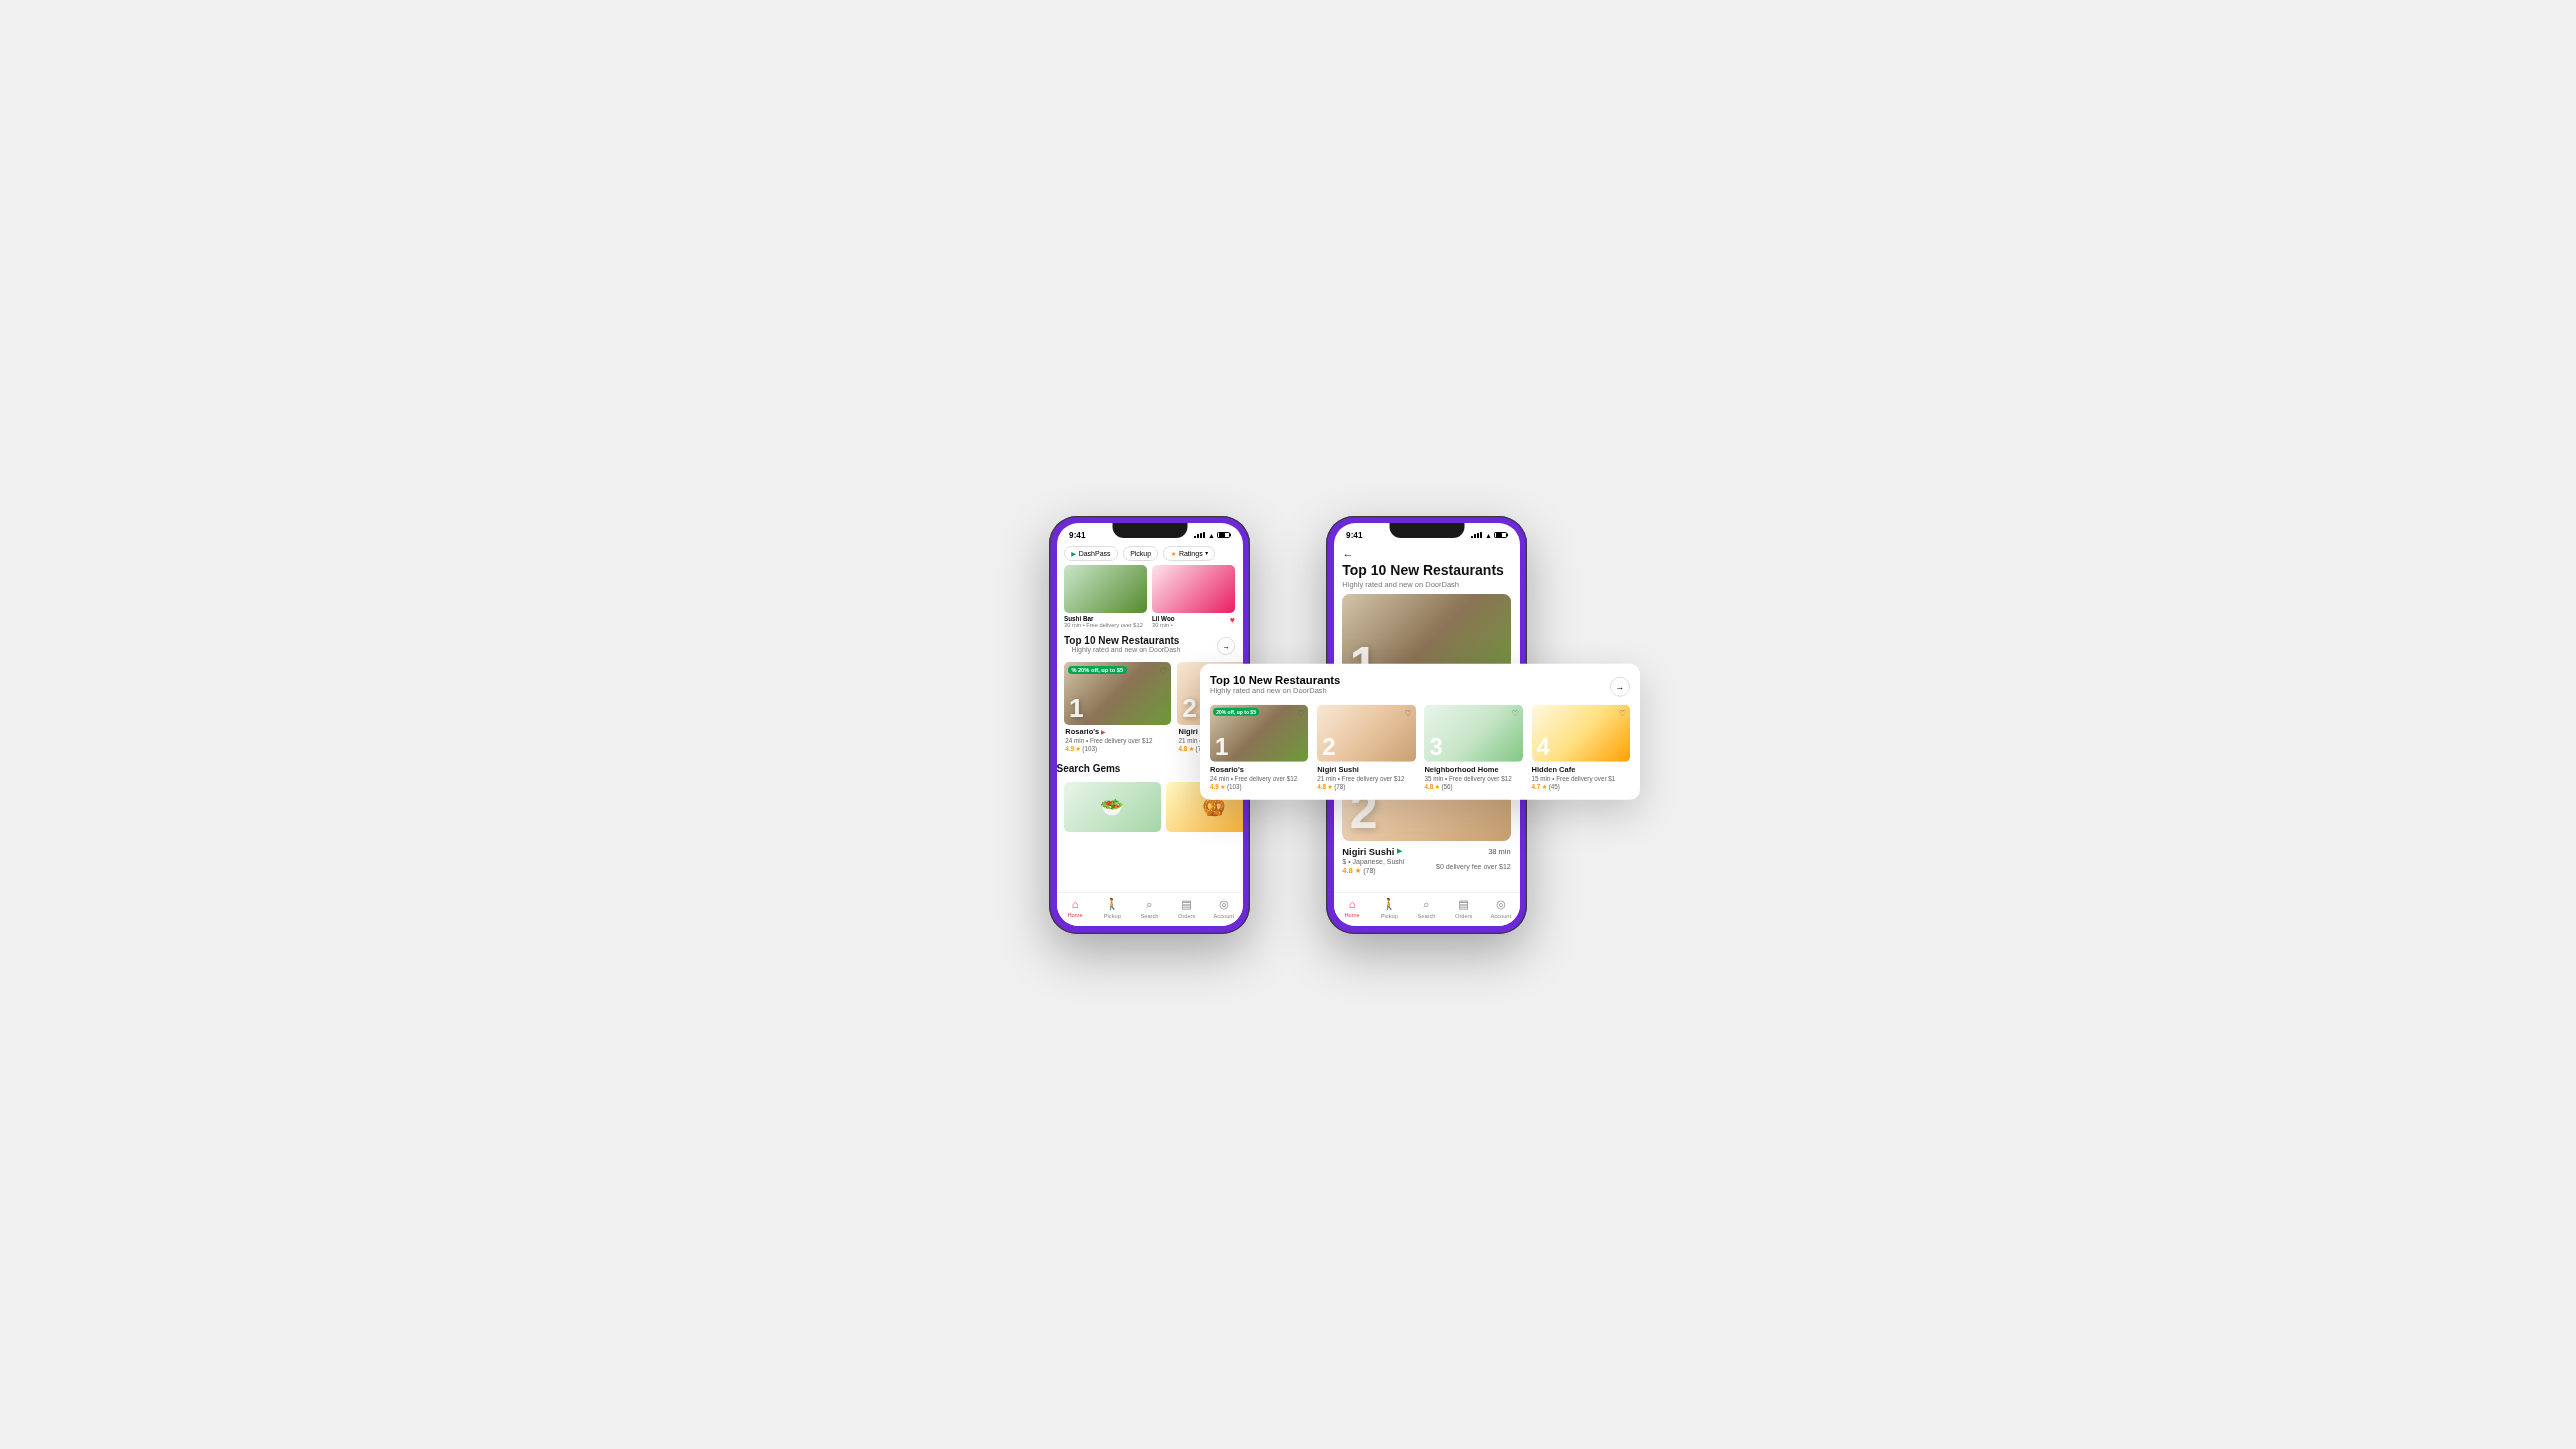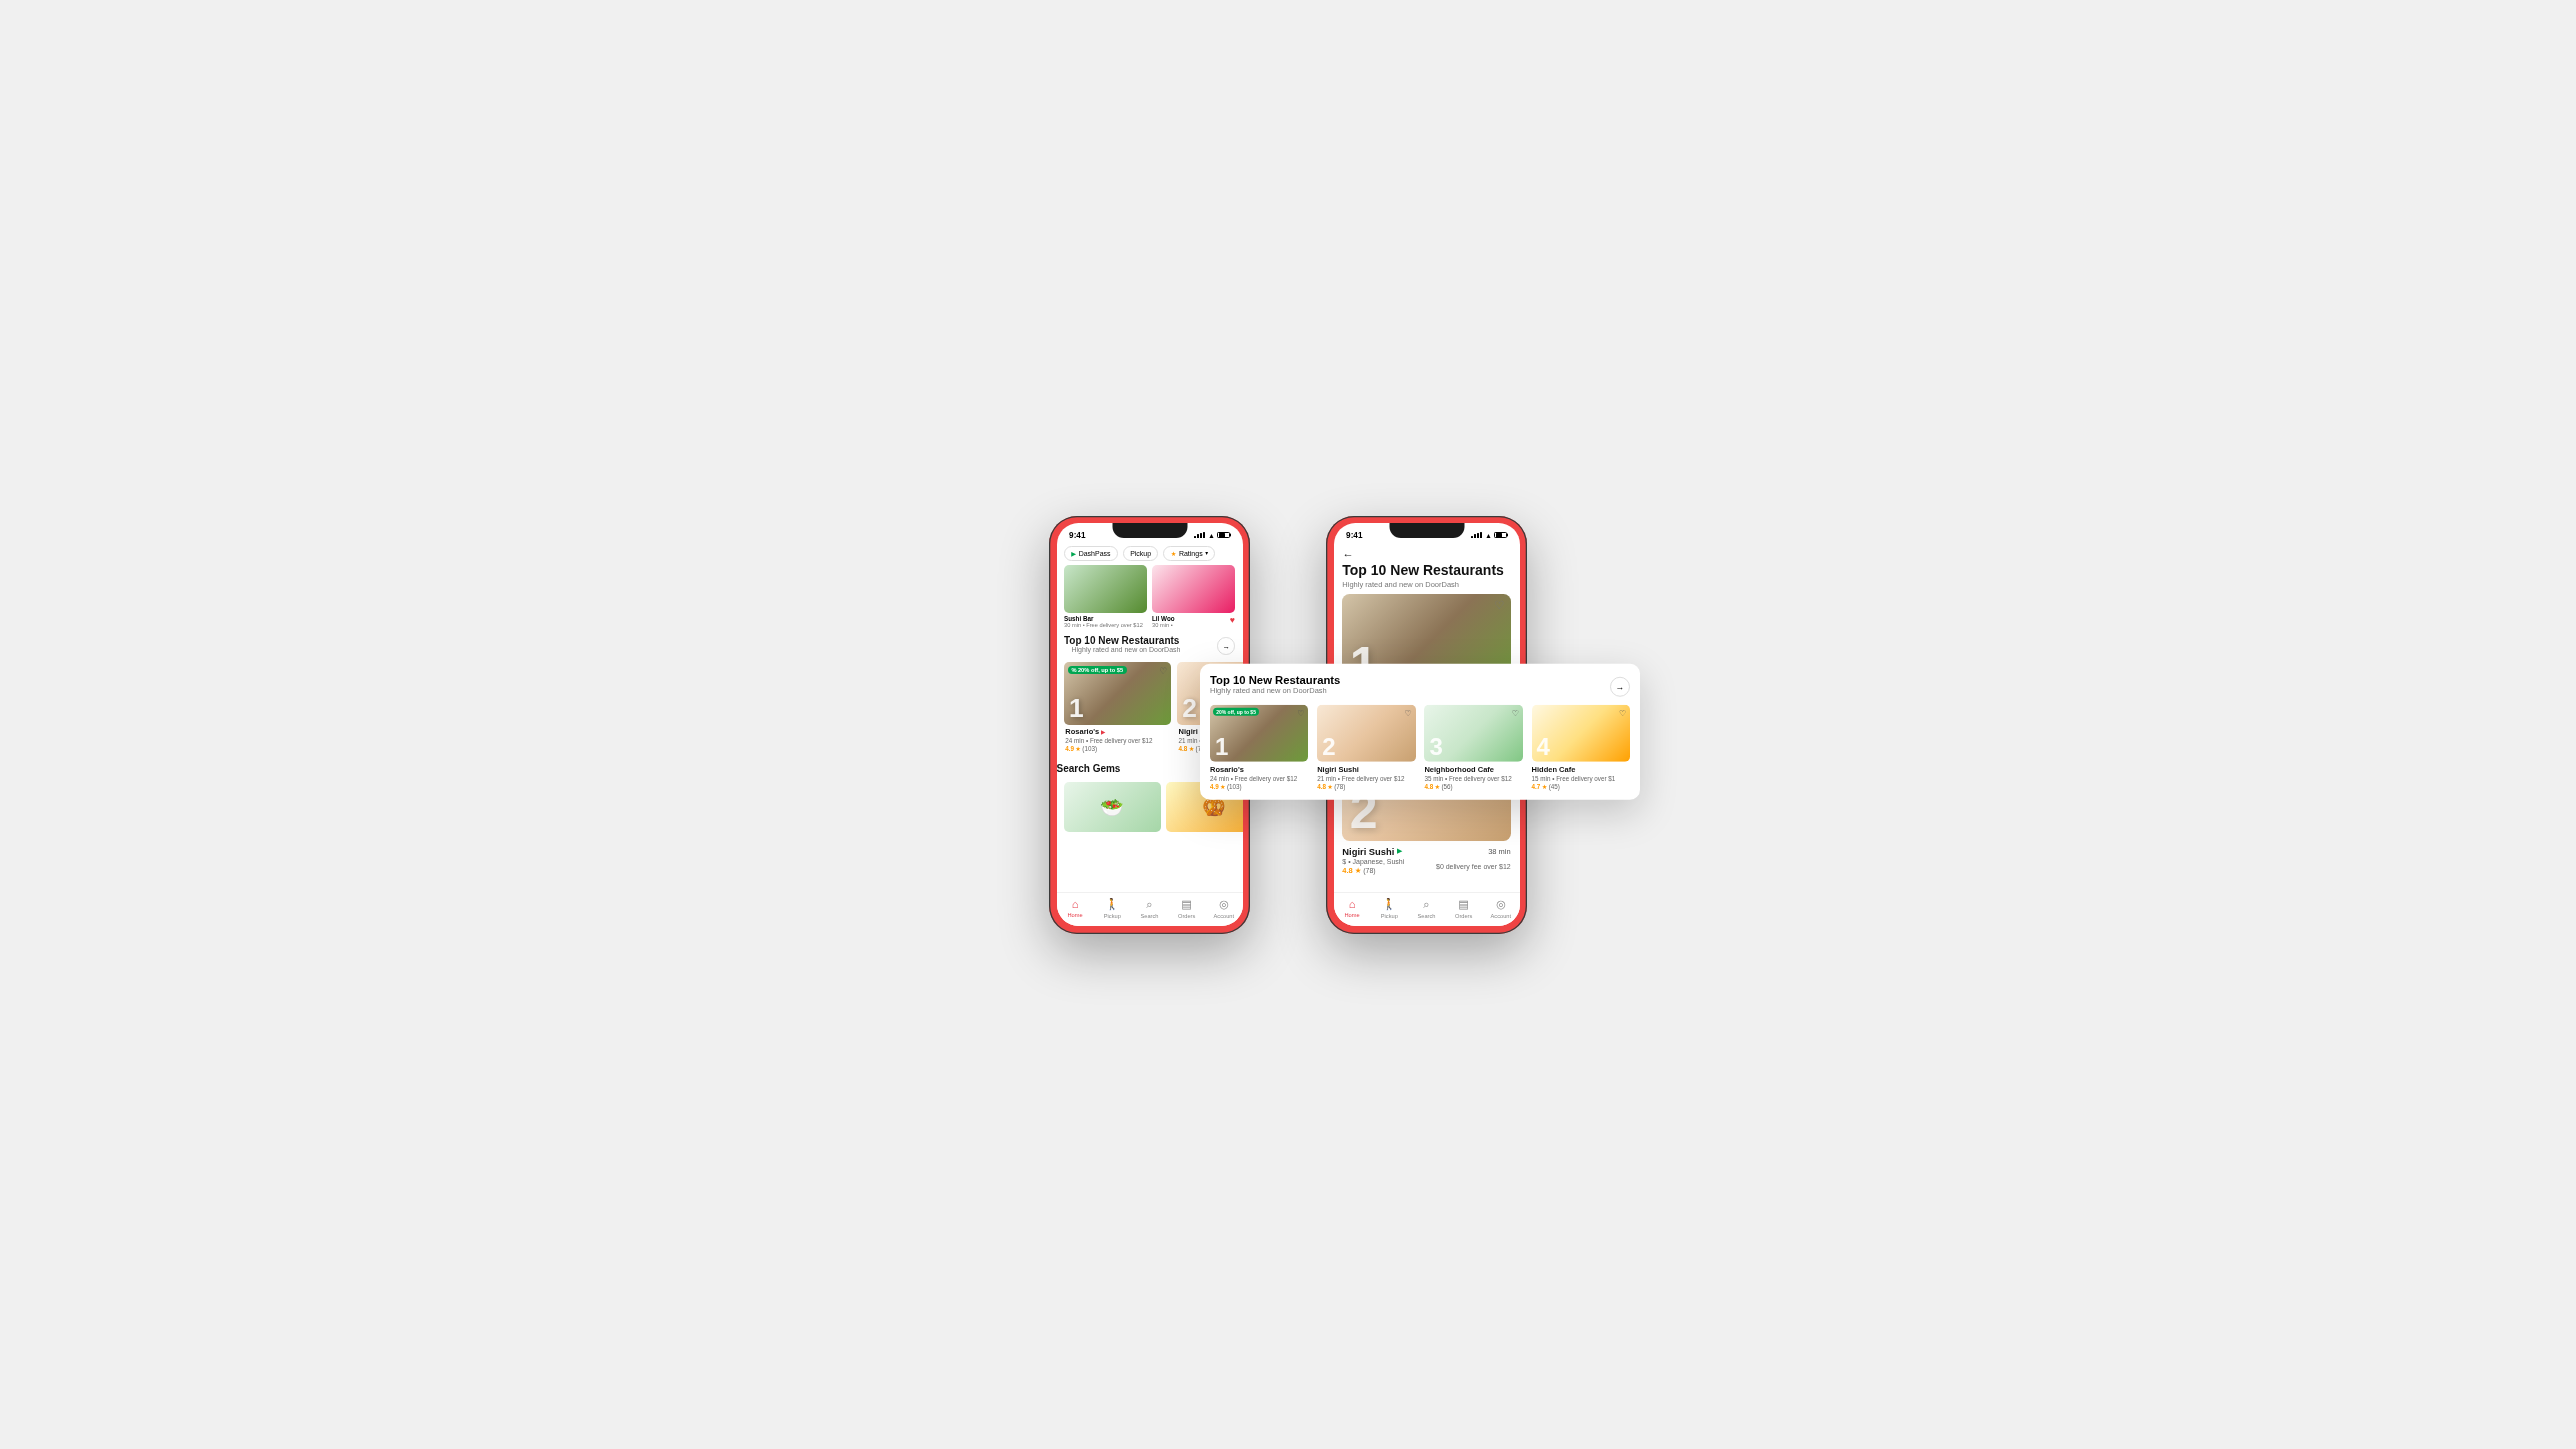--- a/index.html
+++ b/index.html
@@ -10,21 +10,21 @@
       justify-content: center;
       align-items: center;
       min-height: 100vh;
       gap: 38px;
       padding: 25px;
     }
 
     
     .phone {
       width: 201px;
-      background: #ef4444;
+      background: #6d28d9;
       border-radius: 28px;
       padding: 7.5px;
       box-shadow: 0 19px 50px rgba(0,0,0,0.3), inset 0 0 0 1.3px #3a3a3a;
       position: relative;
       flex-shrink: 0;
     }
     .phone-notch {
       position: absolute;
       top: 7.5px;
       left: 50%;
@@ -640,21 +640,21 @@
           <span style="color:#666;">(78)</span>
         </div>
       </div>
 
       <div class="popup-card-item">
         <div class="popup-img-wrap">
           <div class="popup-img img-neighborhood"></div>
           <span class="popup-heart">♡</span>
           <span class="popup-rank">3</span>
         </div>
-        <div class="popup-name">Neighborhood Cafe</div>
+        <div class="popup-name">Neighborhood Home</div>
         <div class="popup-delivery">35 min • Free delivery over $12</div>
         <div class="popup-rating">
           <span class="popup-rating-num">4.8</span>
           <span class="popup-star">★</span>
           <span style="color:#666;">(56)</span>
         </div>
       </div>
 
       <div class="popup-card-item">
         <div class="popup-img-wrap">

